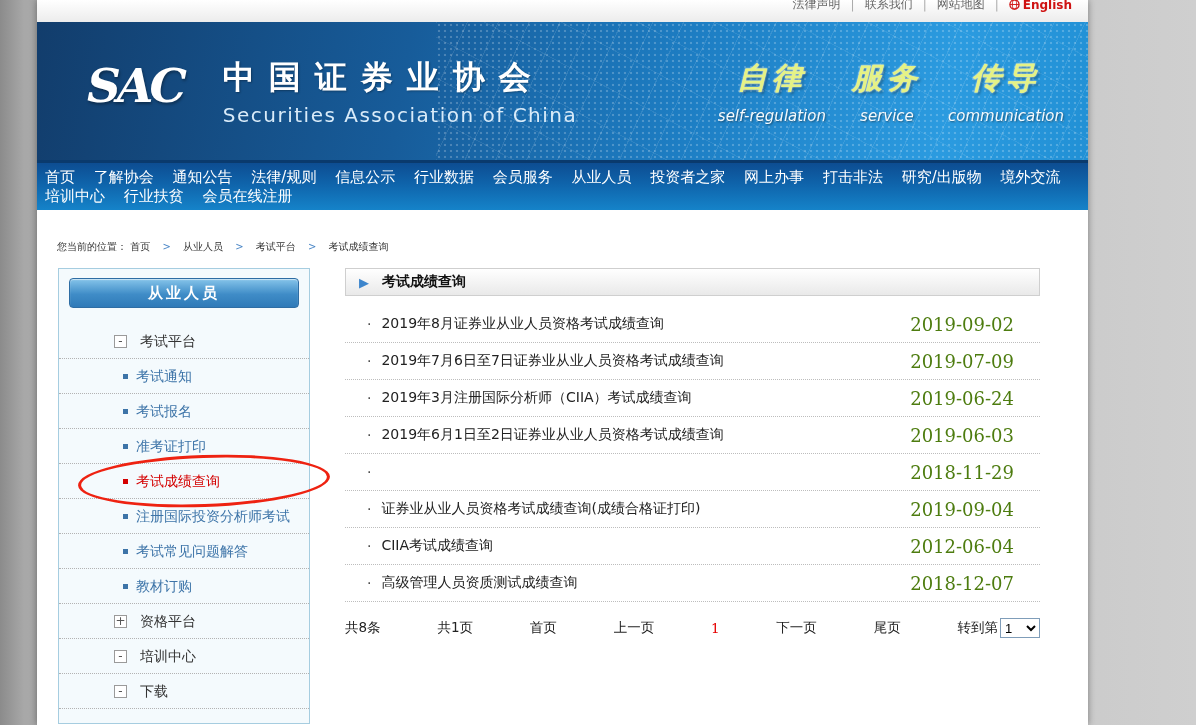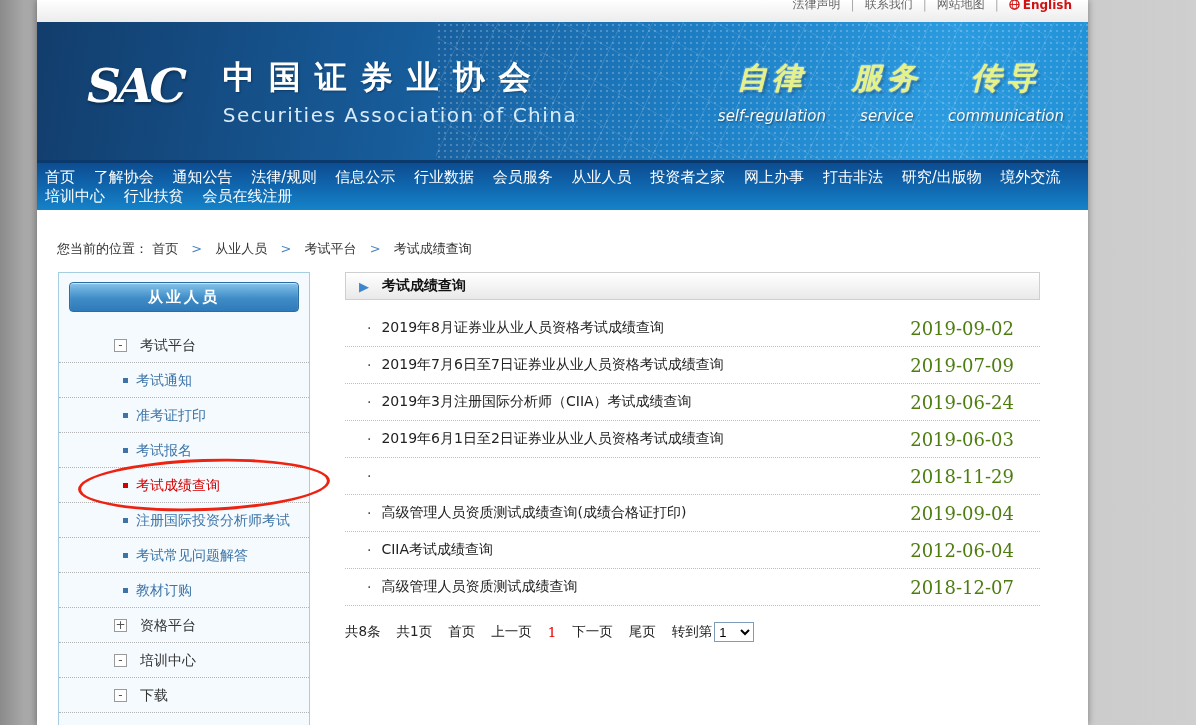--- a/index.html
+++ b/index.html
@@ -56,21 +56,21 @@
   
   .nav {
     width:1051px; border-top:3px solid #0a3a6d;
     background:linear-gradient(180deg,#0d4d92 0%,#0f64ab 45%,#1583c9 100%);
     color:#fff; font-size:15px; line-height:19px;
     padding:5px 0 4px 8px; word-break:break-all;
   }
   .nav-item { margin-right:14px; cursor:pointer; }
 
   
-  .crumbs { padding:30px 0 14px 20px; font-size:13px; color:#333; }
+  .crumbs { padding:30px 0 14px 20px; font-size:10px; color:#333; }
   .crumbs .sep { color:#4a86c6; margin:0 9px; }
   .crumb-link { cursor:pointer; }
 
   
   .content { display:flex; align-items:flex-start; padding-left:21px; }
 
   
   .sidebar { width:252px; border:1px solid #a6cde0; background:#f4fafd; padding:9px 0 14px; }
   .side-title {
     margin:0 auto; width:230px; height:30px; border-radius:4px;
@@ -113,22 +113,22 @@
     display:flex; align-items:center; height:37px;
     border-bottom:1px dotted #bdbdbd;
     padding:0 26px 0 22px; font-size:14px; color:#222;
   }
   .news-dot { margin-right:10px; color:#444; }
   .news-title { cursor:pointer; }
   .news-date { margin-left:auto; font-size:18px; color:#4d7c0f; font-family:"DejaVu Serif", serif; }
 
   
   .pagination {
-    margin-top:16px; display:flex; justify-content:flex-start; align-items:center;
-    gap:16px; font-size:13.5px; color:#222;
+    margin-top:16px; display:flex; justify-content:space-between; align-items:center;
+    font-size:13.5px; color:#222;
   }
   .pg-link { cursor:pointer; }
   .pg-current { color:#e60000; font-family:"DejaVu Serif", serif; }
   .pg-goto { display:flex; align-items:center; }
   .pg-select { width:40px; height:20px; font-size:13px; margin-left:2px; border:1px solid #7f9db9; background:#fff; }
 </style>
 </head>
 <body>
 
 <div class="page">
@@ -218,26 +218,26 @@
           <span>考试平台</span>
         </div>
 
         <div class="side-row child">
           <span class="bullet"></span>
           <span>考试通知</span>
         </div>
 
         <div class="side-row child">
           <span class="bullet"></span>
+          <span>考试报名</span>
+        </div>
+
+        <div class="side-row child">
+          <span class="bullet"></span>
           <span>准考证打印</span>
-        </div>
-
-        <div class="side-row child">
-          <span class="bullet"></span>
-          <span>考试报名</span>
         </div>
 
         <div class="side-row child active">
           <span class="bullet"></span>
           <span>考试成绩查询</span>
           <span class="ellipse"></span>
         </div>
 
         <div class="side-row child">
           <span class="bullet"></span>
@@ -298,21 +298,21 @@
           <span class="news-dot">·</span>
           <span class="news-title">2019年6月1日至2日证券业从业人员资格考试成绩查询</span>
           <span class="news-date">2019-06-03</span>
         </div>
         <div class="news-row">
           <span class="news-dot">·</span>
           <span class="news-date">2018-11-29</span>
         </div>
         <div class="news-row">
           <span class="news-dot">·</span>
-          <span class="news-title">高级管理人员资质测试成绩查询(成绩合格证打印)</span>
+          <span class="news-title">证券业从业人员资格考试成绩查询(成绩合格证打印)</span>
           <span class="news-date">2019-09-04</span>
         </div>
         <div class="news-row">
           <span class="news-dot">·</span>
           <span class="news-title">CIIA考试成绩查询</span>
           <span class="news-date">2012-06-04</span>
         </div>
         <div class="news-row">
           <span class="news-dot">·</span>
           <span class="news-title">高级管理人员资质测试成绩查询</span>

